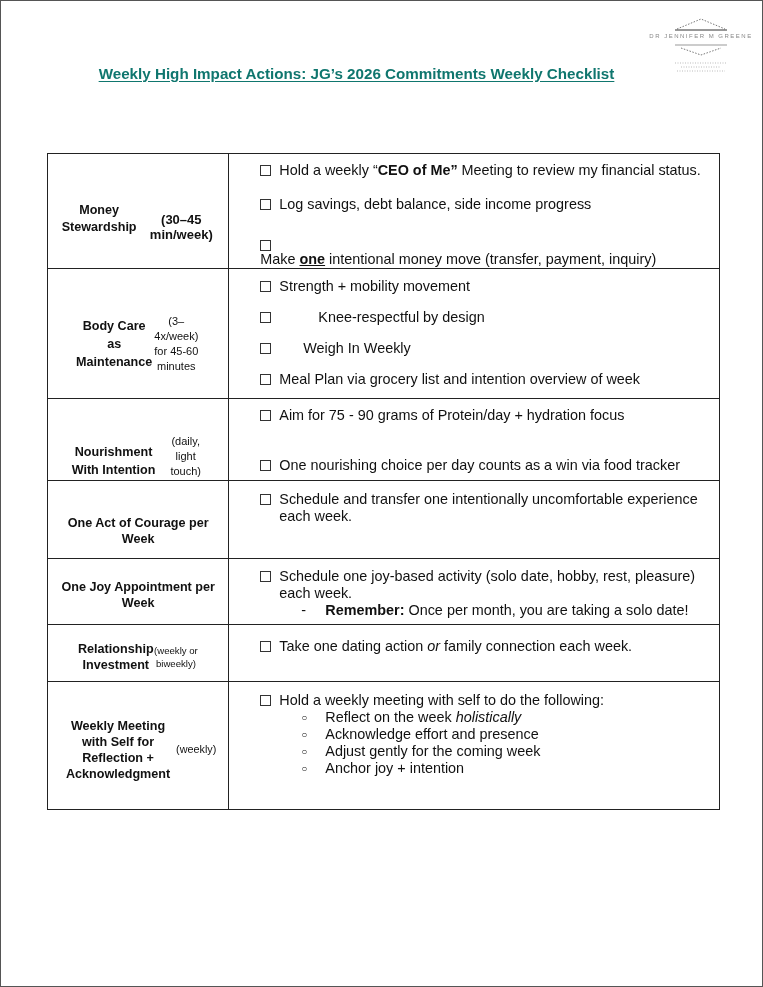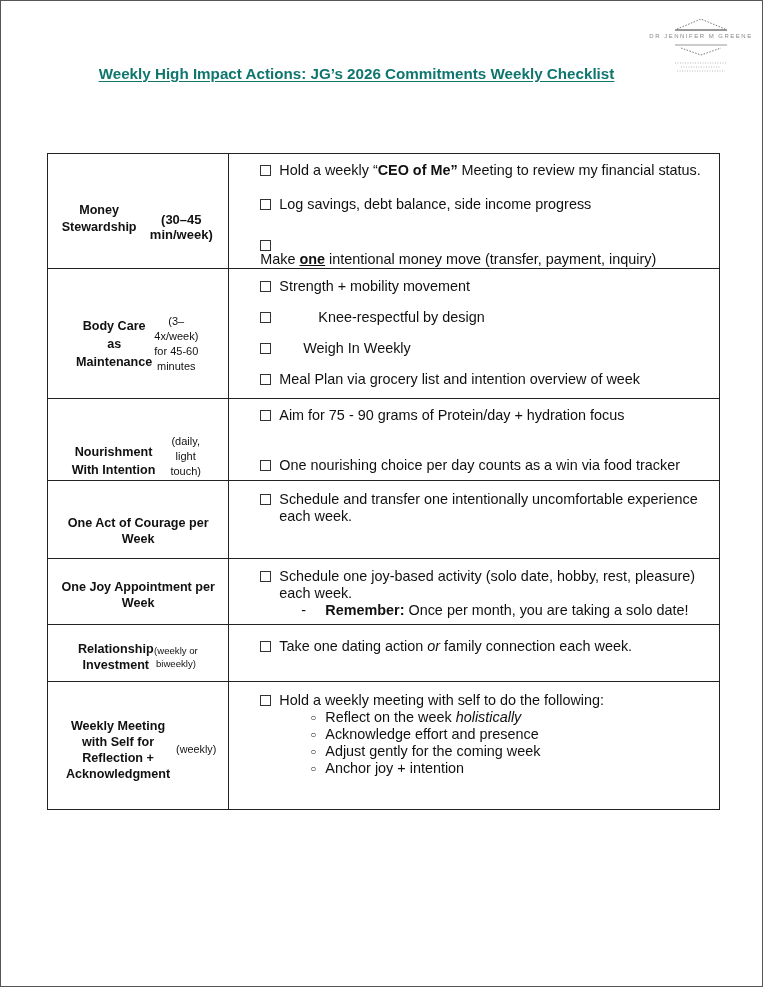--- a/index.html
+++ b/index.html
@@ -182,21 +182,21 @@
 
 
       <tr style="height:98px;">
         <td class="cat">
           <div class="cat-inner" style="height:127px; justify-content:flex-start; padding-top:8px; box-sizing:border-box; padding-left:12px; padding-right:12px;">
             <div class="cat-title" style="line-height:16px;">Weekly Meeting with Self for Reflection + Acknowledgment</div>
             <div class="cat-sub" style="font-size:10.8px; line-height:13px;">(weekly)</div>
           </div>
         </td>
         <td class="items">
-          <div style="padding-top:10px;text-align:center;">
+          <div style="padding-top:10px;">
             <div class="item">
               <span class="cb"></span>
               <span>Hold a weekly meeting with self to do the following:</span>
             </div>
             <div class="sub-list">
               <div class="sub-item">
                 <span class="circle">○</span>
                 <span><span>Reflect on the week </span><i>holistically</i></span>
               </div>
               <div class="sub-item">

